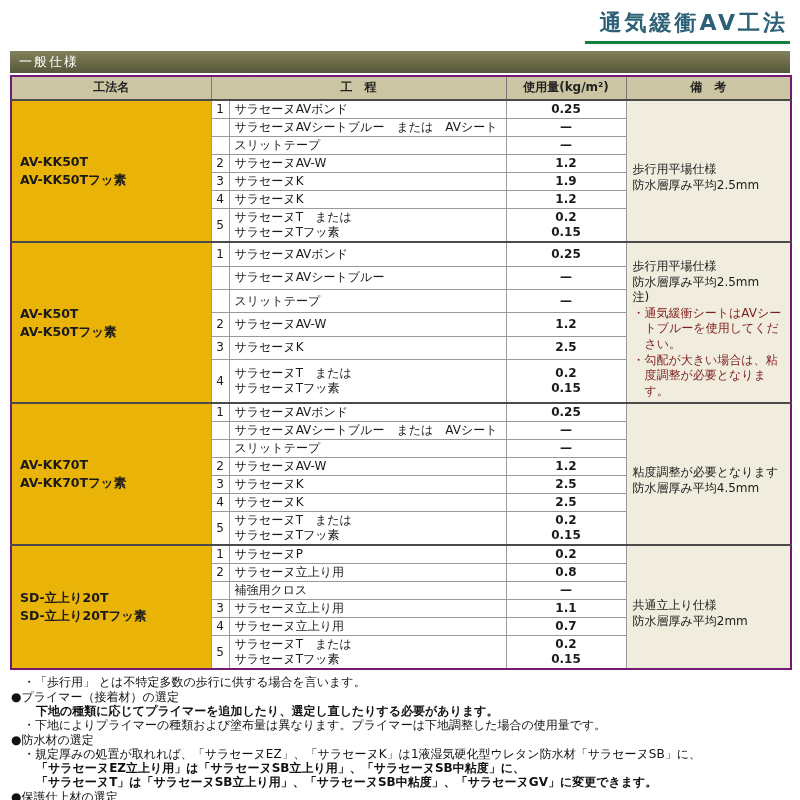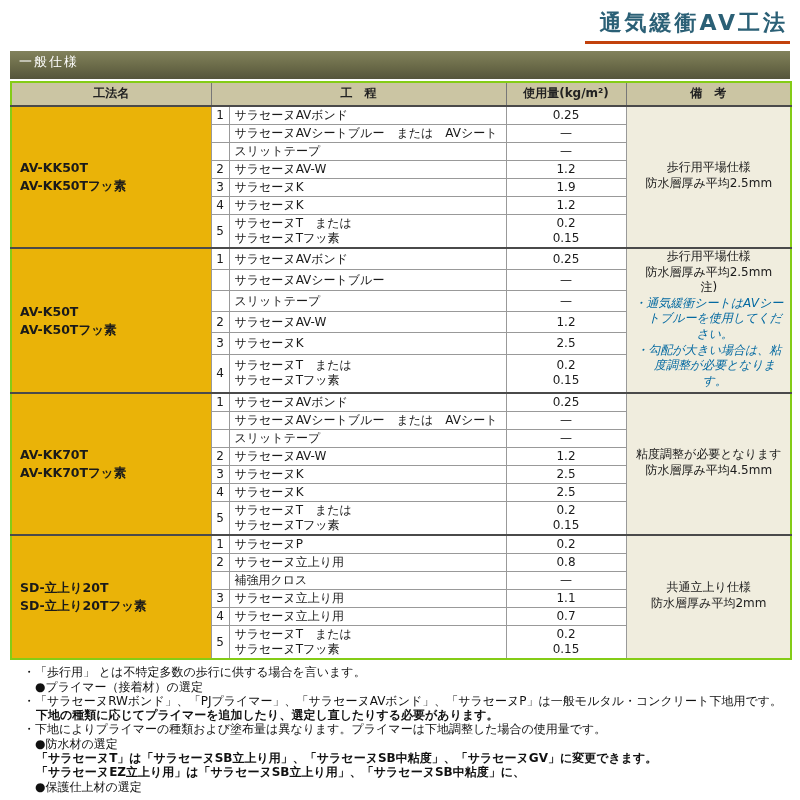--- a/index.html
+++ b/index.html
@@ -10,66 +10,66 @@
     color:#1a1a1a;
   }
   .page { width:800px; padding:6px 10px 4px 10px; }
 
   
   .title-row { text-align:right; margin-bottom:7px; }
   .page-title {
     display:inline-block;
     font-size:22px; font-weight:bold; letter-spacing:3px;
     color:#2b6076;
-    border-bottom:3px solid #c2410c;
+    border-bottom:3px solid #15803d;
     padding:2px 2px 3px 14px;
   }
 
   
   .section-bar {
-    height:28px; line-height:22px;
+    height:22px; line-height:22px;
     background:linear-gradient(180deg,#82825c 0%,#6a6a48 55%,#55553c 100%);
     color:#ffffff; font-size:13px; letter-spacing:2px;
     padding:0 9px; margin-bottom:2px;
   }
 
   
   table.spec {
     width:780px; border-collapse:collapse; table-layout:fixed;
     font-size:12px;
   }
   table.spec th, table.spec td { border:1px solid #999; }
-  table.spec { border:2px solid #84cc16; }
+  table.spec { border:2px solid #701a75; }
   table.spec thead th {
     background:#cbc5a3; font-weight:bold; color:#222;
     padding:2px 0 3px 0; text-align:center; font-size:12px;
     border:1px solid #777; border-bottom:1px solid #555;
   }
   td.method-cell {
     background:#eab308; font-weight:bold; font-size:12.5px;
     vertical-align:middle; text-align:left;
     padding:3px 4px 3px 8px; line-height:1.45;
     border:1px solid #777;
   }
   td.no-cell { text-align:center; padding:1px 0; line-height:1.25; border-right:1px solid #bbb; }
   td.process-cell { text-align:left; padding:1px 5px; line-height:1.25; border-left:none;margin-top:36px; }
-  td.usage-cell { text-align:center; padding:1px 2px; line-height:1.25; }
+  td.usage-cell { text-align:center; padding:1px 2px; line-height:1.25;font-weight:bold; }
   td.remarks-cell {
-    background:#f0edde; vertical-align:middle; text-align:center;
-    padding:0 5px 3px 6px; font-size:12px; line-height:1.3;
+    background:#f0edde; vertical-align:middle; text-align:left;
+    padding:16px 5px 3px 6px; font-size:12px; line-height:1.3;
     border:1px solid #777;
     margin-top:27px;
   }
-  .remark-note { color:#0369a1; padding-left:1em; text-indent:-1em;font-style:italic; }
+  .remark-note { color:#7f1d1d; padding-left:1em; text-indent:-1em; }
   tr.section-start td { border-top:2px solid #4a4a4a; }
 
   
   .notes { margin-top:6px; font-size:12px; line-height:1.16; color:#111; }
   .note-line { white-space:nowrap; }
-  .n-head { padding-left:1px; margin-top:1px;margin-left:24px; }
+  .n-head { padding-left:1px; margin-top:1px; }
   .n-item { padding-left:13px; }
   .n-cont { padding-left:26px;font-weight:bold; }
 </style>
 </head>
 <body>
 
 <div class="page">
 
   <div class="title-row">
     <h1 class="page-title">通気緩衝AV工法</h1>
@@ -370,22 +370,22 @@
             <div>0.2</div>
             <div>0.15</div>
           </td>
         </tr>
       </tbody>
   </table>
 
   <div class="notes" id="notes">
       <div class="note-line n-item">・「歩行用」 とは不特定多数の歩行に供する場合を言います。</div>
       <div class="note-line n-head">●プライマー（接着材）の選定</div>
-      <div class="note-line n-item">・「サラセーヌRWボンド」、「PJプライマー」、「サラセーヌAVボンド」、「サラセーヌP」は一般モルタル・コンクリート下地用です。</div>
       <div class="note-line n-cont">下地の種類に応じてプライマーを追加したり、選定し直したりする必要があります。</div>
       <div class="note-line n-item">・下地によりプライマーの種類および塗布量は異なります。プライマーは下地調整した場合の使用量です。</div>
       <div class="note-line n-head">●防水材の選定</div>
+      <div class="note-line n-item">・規定厚みの処置が取れれば、「サラセーヌEZ」、「サラセーヌK」は1液湿気硬化型ウレタン防水材「サラセーヌSB」に、</div>
+      <div class="note-line n-cont">「サラセーヌEZ立上り用」は「サラセーヌSB立上り用」、「サラセーヌSB中粘度」に、</div>
       <div class="note-line n-cont">「サラセーヌT」は「サラセーヌSB立上り用」、「サラセーヌSB中粘度」、「サラセーヌGV」に変更できます。</div>
-      <div class="note-line n-cont">「サラセーヌEZ立上り用」は「サラセーヌSB立上り用」、「サラセーヌSB中粘度」に、</div>
       <div class="note-line n-head">●保護仕上材の選定</div>
     </div>
 
 </div>
 
 </body></html>

